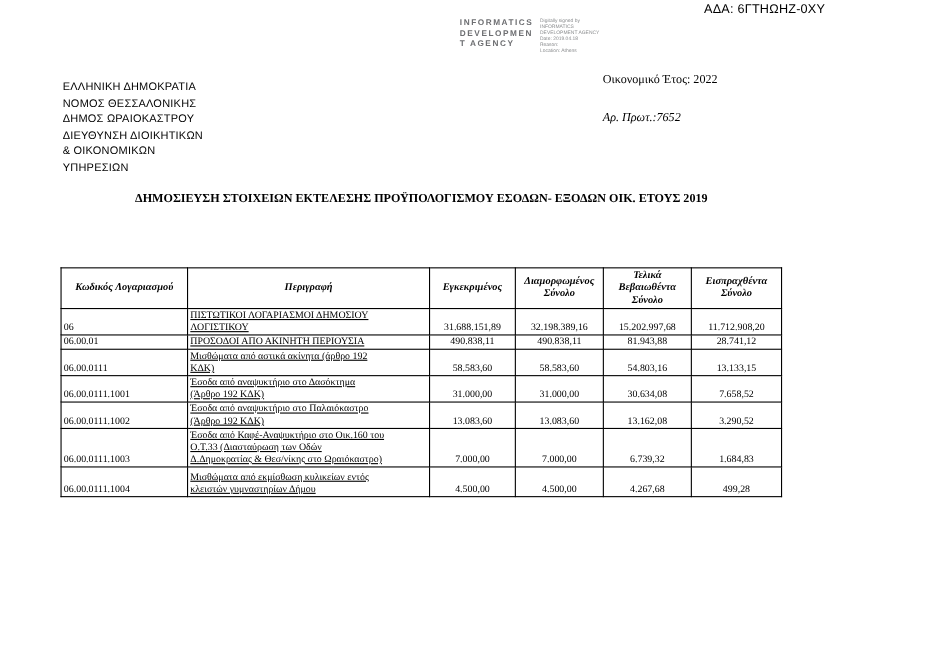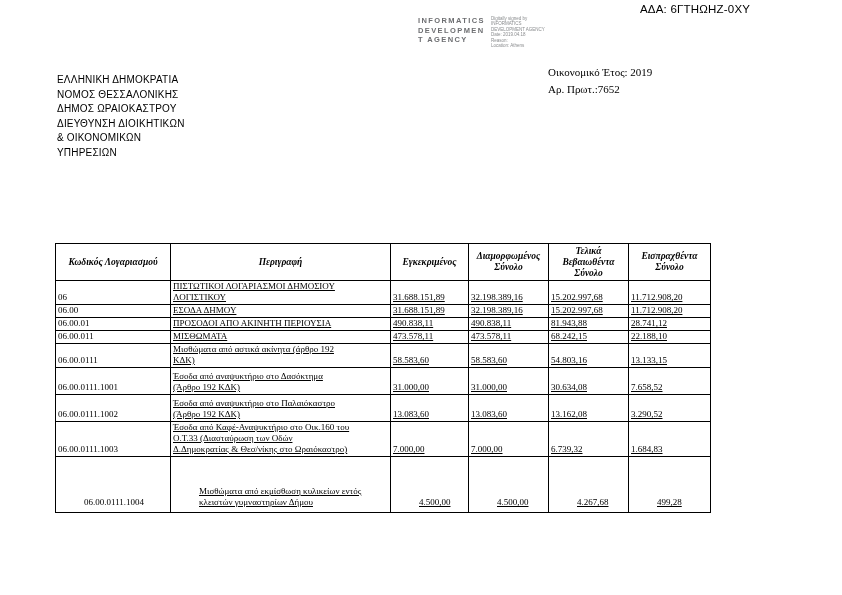--- a/index.html
+++ b/index.html
@@ -21,39 +21,39 @@
   .stamp-sig{
     font-family:"Liberation Sans",sans-serif;color:#8a8c8e;
     font-size:4.5px;line-height:5.4px;width:60px;
   }
   .sender{
     position:absolute;top:73px;left:57px;
     font-family:"Liberation Sans",sans-serif;
     font-size:10px;line-height:14.5px;letter-spacing:0.2px;
   }
   .meta{position:absolute;top:66px;left:548px;font-size:11px;}
-  .meta .protocol{margin-top:5px;}
+  .meta .protocol{margin-top:23px;font-style:italic;}
   .title{
     position:absolute;top:175px;left:55px;width:656px;
     text-align:center;font-weight:bold;font-size:11px;line-height:13.5px;
   }
   table.budget{
     position:absolute;top:243px;left:55px;width:655px;
     border-collapse:collapse;table-layout:fixed;
     font-size:9px;line-height:11px;
   }
   th,td{border:1px solid #000;padding:0 2px;overflow:hidden;}
   th{
     font-weight:bold;font-style:italic;text-align:center;
     vertical-align:middle;font-size:9.5px;line-height:11px;height:36px;
   }
   td{vertical-align:bottom;padding-bottom:1px;margin-left:44px;}
   td.code{text-align:left;white-space:nowrap;}
   td.desc{white-space:pre-line;text-decoration:underline;}
-  td.num{text-align:left;text-decoration:underline;white-space:nowrap;}
+  td.num{text-align:center;white-space:nowrap;}
   tbody tr{height:12px;}
   tbody tr:nth-child(1){height:23px;}
   tbody tr:nth-child(6),tbody tr:nth-child(7),
   tbody tr:nth-child(8),tbody tr:nth-child(10){height:27px;}
   tbody tr:nth-child(9){height:56px;}
   tbody tr:nth-child(9) td{padding-bottom:4px;padding-left:28px;}
 </style>
 </head>
 <body>
 
@@ -78,25 +78,26 @@
 <div class="sender" id="sender">
     <div>ΕΛΛΗΝΙΚΗ ΔΗΜΟΚΡΑΤΙΑ</div>
     <div>ΝΟΜΟΣ ΘΕΣΣΑΛΟΝΙΚΗΣ</div>
     <div>ΔΗΜΟΣ ΩΡΑΙΟΚΑΣΤΡΟΥ</div>
     <div>ΔΙΕΥΘΥΝΣΗ ΔΙΟΙΚΗΤΙΚΩΝ</div>
     <div>&amp; ΟΙΚΟΝΟΜΙΚΩΝ</div>
     <div>ΥΠΗΡΕΣΙΩΝ</div>
   </div>
 
 <div class="meta">
-  <div class="fiscal">Οικονομικό Έτος: 2019</div>
+  <div class="fiscal">Οικονομικό Έτος: 2022</div>
   <div class="protocol">Αρ. Πρωτ.:7652</div>
 </div>
 
 <div class="title">
+  <div>ΔΗΜΟΣΙΕΥΣΗ ΣΤΟΙΧΕΙΩΝ ΕΚΤΕΛΕΣΗΣ ΠΡΟΫΠΟΛΟΓΙΣΜΟΥ ΕΣΟΔΩΝ- ΕΞΟΔΩΝ ΟΙΚ. ΕΤΟΥΣ 2019</div>
 </div>
 
 <table class="budget">
   <colgroup>
     <col style="width:115px">
     <col style="width:220px">
     <col style="width:78px">
     <col style="width:80px">
     <col style="width:80px">
     <col style="width:82px">
@@ -115,42 +116,26 @@
       <tr>
         <td class="code">06</td>
         <td class="desc">ΠΙΣΤΩΤΙΚΟΙ ΛΟΓΑΡΙΑΣΜΟΙ ΔΗΜΟΣΙΟΥ
 ΛΟΓΙΣΤΙΚΟΥ</td>
         <td class="num">31.688.151,89</td>
         <td class="num">32.198.389,16</td>
         <td class="num">15.202.997,68</td>
         <td class="num">11.712.908,20</td>
       </tr>
       <tr>
-        <td class="code">06.00</td>
-        <td class="desc">ΕΣΟΔΑ ΔΗΜΟΥ</td>
-        <td class="num">31.688.151,89</td>
-        <td class="num">32.198.389,16</td>
-        <td class="num">15.202.997,68</td>
-        <td class="num">11.712.908,20</td>
-      </tr>
-      <tr>
         <td class="code">06.00.01</td>
         <td class="desc">ΠΡΟΣΟΔΟΙ ΑΠΟ ΑΚΙΝΗΤΗ ΠΕΡΙΟΥΣΙΑ</td>
         <td class="num">490.838,11</td>
         <td class="num">490.838,11</td>
         <td class="num">81.943,88</td>
         <td class="num">28.741,12</td>
-      </tr>
-      <tr>
-        <td class="code">06.00.011</td>
-        <td class="desc">ΜΙΣΘΩΜΑΤΑ</td>
-        <td class="num">473.578,11</td>
-        <td class="num">473.578,11</td>
-        <td class="num">68.242,15</td>
-        <td class="num">22.188,10</td>
       </tr>
       <tr>
         <td class="code">06.00.0111</td>
         <td class="desc">Μισθώματα από αστικά ακίνητα (άρθρο 192
 ΚΔΚ)</td>
         <td class="num">58.583,60</td>
         <td class="num">58.583,60</td>
         <td class="num">54.803,16</td>
         <td class="num">13.133,15</td>
       </tr>

